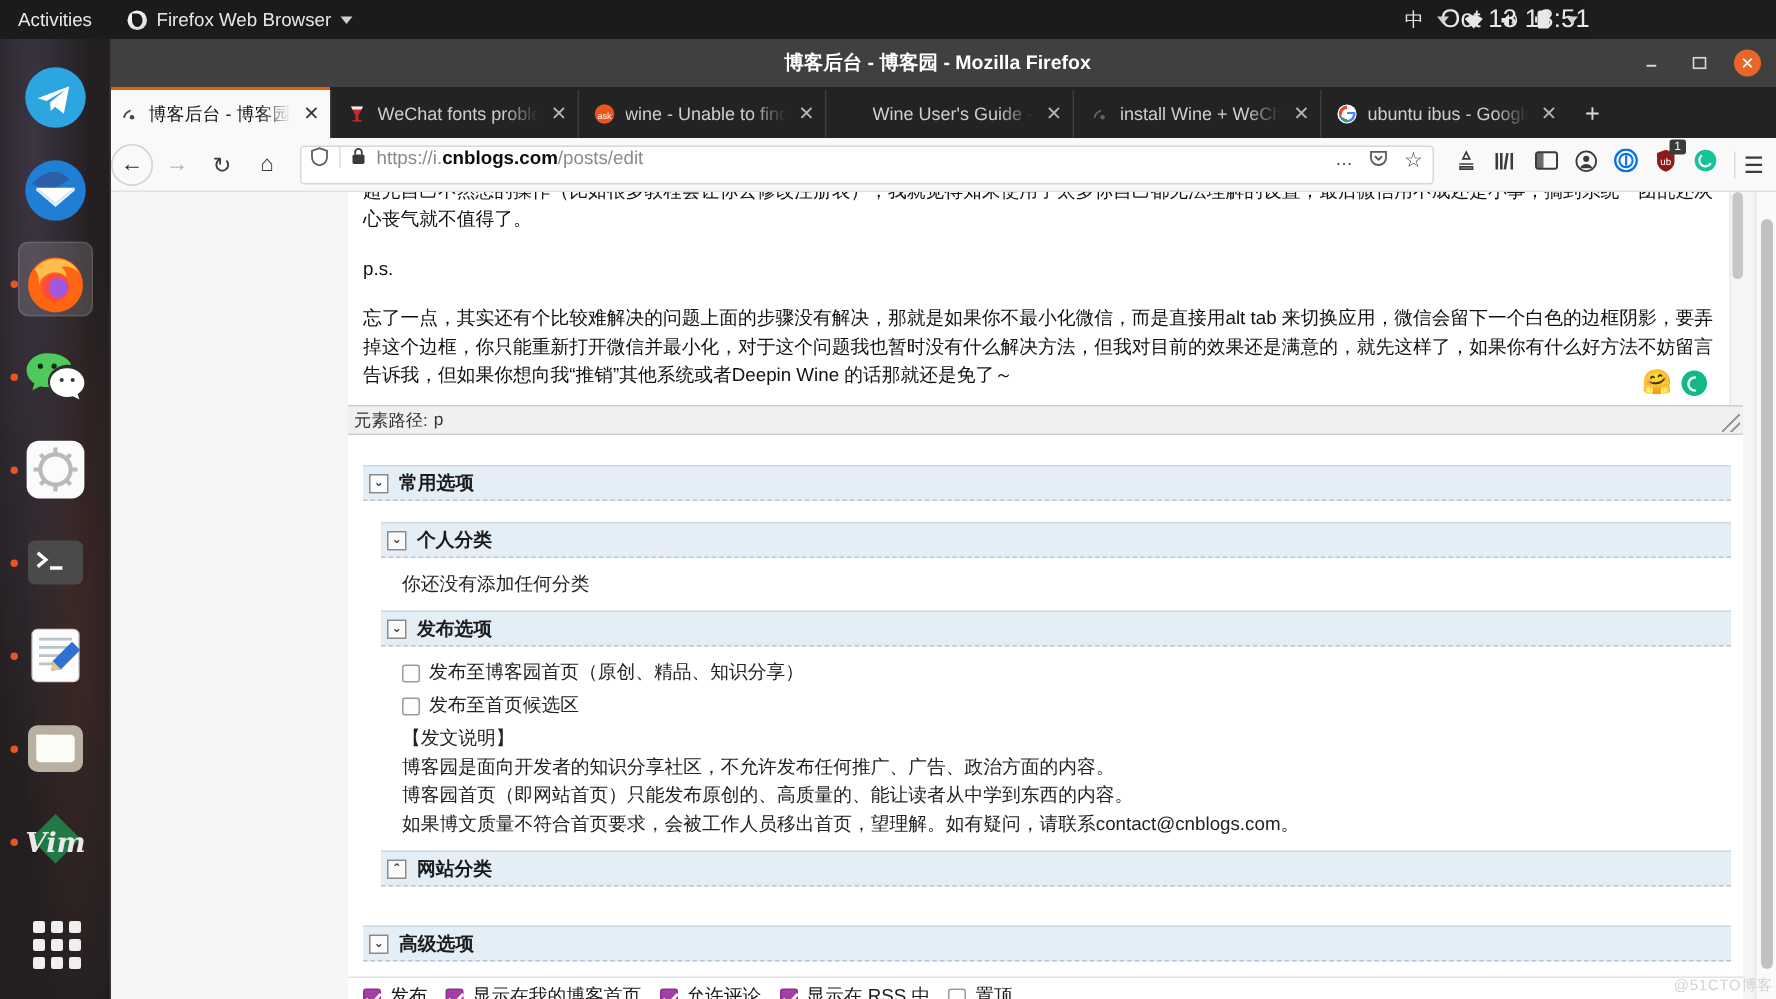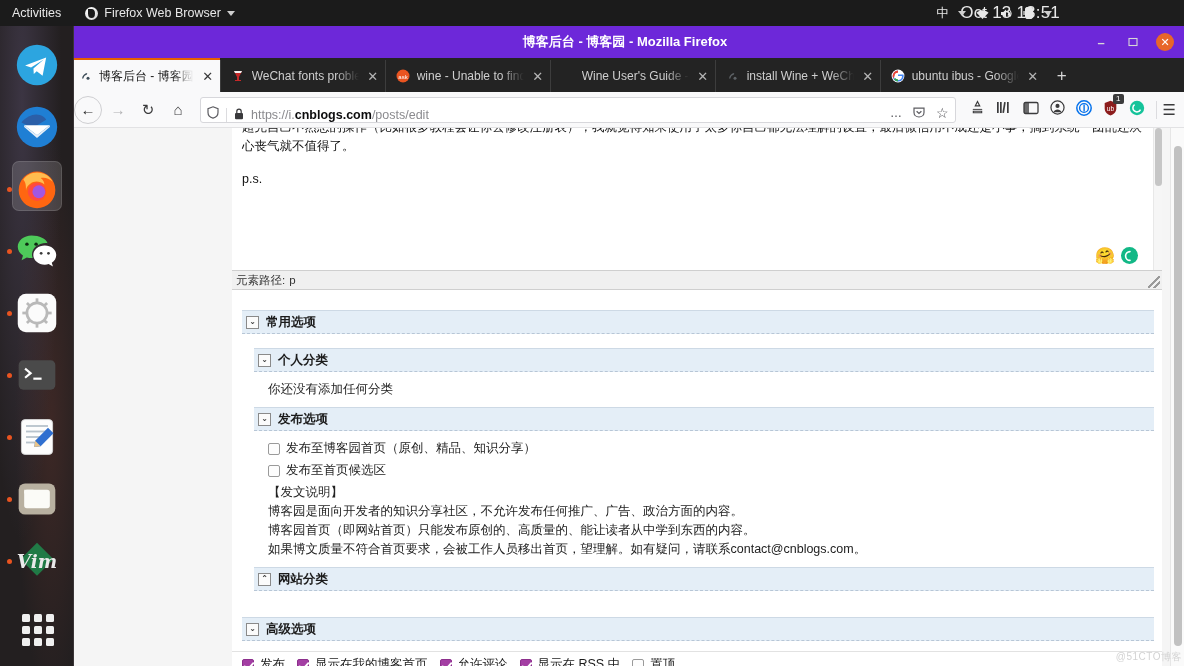--- a/index.html
+++ b/index.html
@@ -78,21 +78,21 @@
 
   
   #ffwin {
     position: absolute; left: 66px; top: 26px;
     width: 1118px; height: 640px;
     background: #f9f9fa;
     z-index: 30;
   }
   
   #titlebar {
-    height: 32px; background: #6d28d9; color: #ffffff;
+    height: 32px; background: #404040; color: #ffffff;
     display: flex; align-items: center; justify-content: center;
     position: relative; font-size: 13px; font-weight: bold;
   }
   #titlebar .wbtns { position: absolute; right: 10px; display: flex; align-items: center; gap: 14px; }
   .wbtn { width: 18px; height: 18px; display:flex; align-items:center; justify-content:center;
           color:#d7d7d7; font-size: 13px; }
   .wbtn.close { background: #e8662a; border-radius: 50%; color: #fff; font-size: 11px; }
 
   
   #tabstrip {
@@ -124,21 +124,21 @@
     height: 36px; background: #f9f9fa; display: flex; align-items: center;
     padding: 0 8px; gap: 2px; border-bottom: 1px solid #e2e2e4;
   }
   .navbtn { width: 28px; height: 28px; display:flex; align-items:center; justify-content:center;
             color:#3b3b3c; font-size: 15px; border-radius: 4px; }
   .navbtn.back { border: 1px solid #cfcfd2; border-radius: 50%; color:#2b2b2b; }
   .navbtn.fwd { color: #b1b1b3; }
   #urlbar {
     flex: 1 1 auto; height: 26px; margin: 0 6px; background: #ffffff;
     border: 1px solid #d7d7db; border-radius: 3px;
-    display: flex; align-items: flex-end; padding: 0 6px; gap: 7px; font-size: 12.5px;
+    display: flex; align-items: flex-start; padding: 0 6px; gap: 7px; font-size: 12.5px;
   }
   #urlbar .shield { color: #6a6a6e; font-size: 12px; }
   #urlbar .divider { width:1px; height:14px; background:#dcdcdf; }
   #urlbar .lock { color: #3a3a3c; font-size: 11px; }
   #urlbar .urltext { flex: 1 1 auto; color: #8a8a8e; white-space: nowrap; }
   #urlbar .urltext b { color: #0c0c0d; font-weight: bold; }
   #urlbar .u-extra { display:flex; align-items:center; gap:10px; color:#4a4a4f; font-size:12px; }
   #navbar .ext { display: flex; align-items: center; gap: 11px; margin-left: 6px; color:#3b3b3c; }
   .badge-wrap { position: relative; }
   .badge-wrap .cnt {
@@ -555,20 +555,21 @@
     </div>
   </div>
 
   <div id="viewport">
     <div class="pagecol">
 
       <div class="editor-clip">
         <div class="editor-body" style="margin-top:-12px;">
           <p>超完自己不然悉的操作（比如很多教程会让你去修改注册表），我就觉得知来使用了太多你自己都无法理解的设置，最后微信用不成还是小事，搞到系统一团乱还灰心丧气就不值得了。</p>
           <p>p.s.</p>
+          <p>忘了一点，其实还有个比较难解决的问题上面的步骤没有解决，那就是如果你不最小化微信，而是直接用alt tab 来切换应用，微信会留下一个白色的边框阴影，要弄掉这个边框，你只能重新打开微信并最小化，对于这个问题我也暂时没有什么解决方法，但我对目前的效果还是满意的，就先这样了，如果你有什么好方法不妨留言告诉我，但如果你想向我“推销”其他系统或者Deepin Wine 的话那就还是免了～</p>
         </div>
         <div class="ed-inner-scroll">
           <div class="t"></div>
         </div>
         <div class="ed-emoji">
           <span class="emoji-face">🤗</span>
           <span class="green-circle">
             <svg width="12" height="12" viewBox="0 0 12 12">
                 <path d="M6 1.6A4.4 4.4 0 006 10.4" fill="none" stroke="#fff" stroke-width="1.6" stroke-linecap="round"></path>
               </svg>

